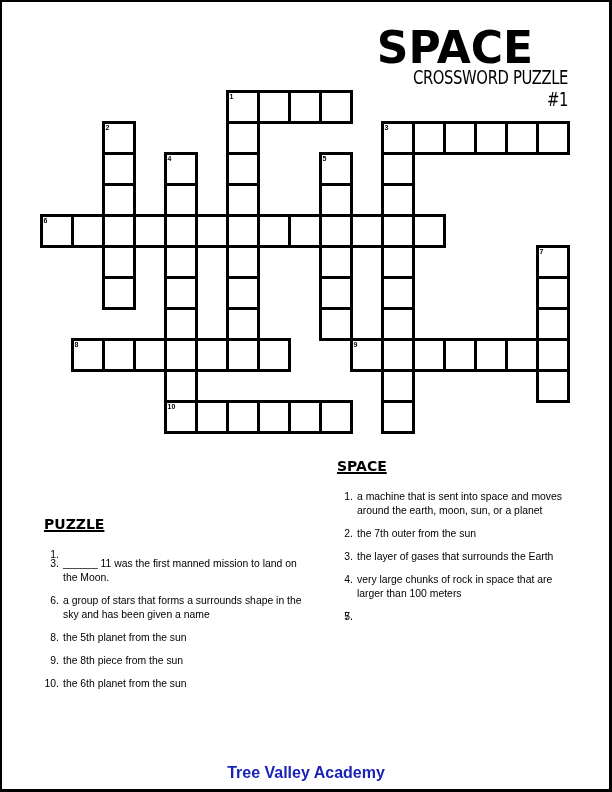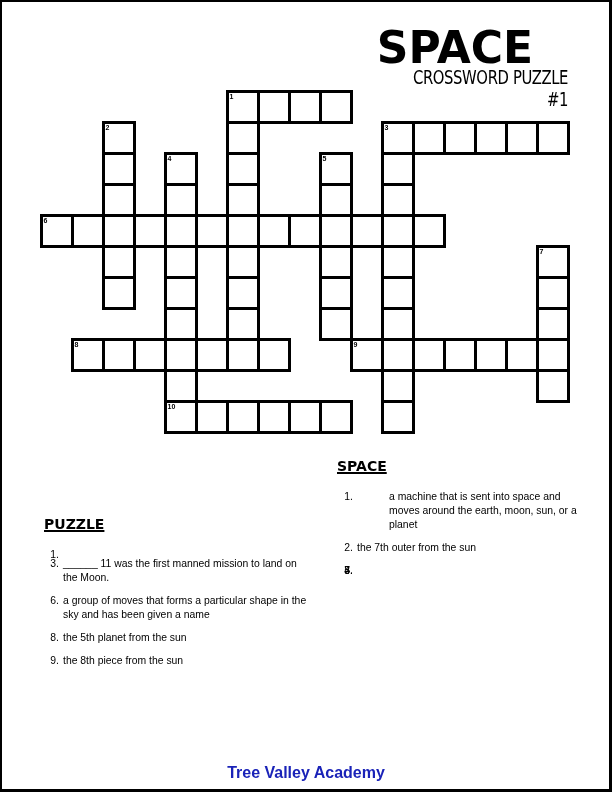--- a/index.html
+++ b/index.html
@@ -9,21 +9,21 @@
   .title { position: absolute; right: 44px; top: 30px; width: 200px; text-align: right; }
   .title-main { display: block; font-family: "DejaVu Sans", sans-serif; font-weight: bold; font-size: 44px; letter-spacing: 0px; line-height: 36px; padding-right: 26px; text-align: center; }
   .title-sub { display: block; font-family: "DejaVu Sans", sans-serif; font-size: 19px; line-height: 22px; transform: scaleX(0.78); transform-origin: right center; letter-spacing: -0.5px; }
   .grid { position: absolute; left: 0; top: 0; }
   .cell { position: absolute; width: 34px; height: 34px; border: 3px solid #000; background: #fff; cursor: text; }
   .cell .num { position: absolute; left: 1px; top: 0px; font-family: "Liberation Sans", sans-serif; font-weight: bold; font-size: 7px; line-height: 8px; }
   .heading { position: absolute; font-family: "DejaVu Sans", sans-serif; font-weight: bold; font-size: 14px; text-decoration: underline; text-decoration-thickness: 2px; }
   .clues { position: absolute; font-size: 10.4px; line-height: 14px; }
   .clue { position: relative; padding-left: 19px; margin-bottom: 9px; }
   .clue .n { position: absolute; left: 0; width: 15px; text-align: right; }
-  .clue .p2 { display: block; margin-top: 8px; margin-left: 32px; }
+  .clue .p2 { display: block; margin-top: 8px; }
   .footer { position: absolute; left: 0; width: 612px; top: 764px; text-align: center; color: #1a23b8; font-weight: bold; font-size: 16px; }
 </style>
 </head>
 <body>
 
 <div class="page"></div>
 
 <div class="title">
   <span class="title-main">SPACE</span>
   <span class="title-sub">CROSSWORD PUZZLE #1</span>
@@ -125,28 +125,29 @@
     <div class="cell" style="left: 225.5px; top: 399.5px;"></div>
     <div class="cell" style="left: 256.5px; top: 399.5px;"></div>
     <div class="cell" style="left: 287.5px; top: 399.5px;"></div>
     <div class="cell" style="left: 318.5px; top: 399.5px;"></div>
   </div>
 
 <div class="heading" style="left:44px; top:516px;">PUZZLE</div>
 <div class="clues" id="across-list" style="left:44px; top:548px; width:270px;">
   <div class="clue"><span class="n">1.</span></div>
   <div class="clue"><span class="n">3.</span><span>______ 11 was the first manned mission to land on the Moon.</span></div>
-  <div class="clue"><span class="n">6.</span><span>a group of moves that forms a particular shape in the sky and has been given a name</span></div>
+  <div class="clue"><span class="n">6.</span><span>a group of stars that forms a surrounds shape in the sky and has been given a name</span></div>
   <div class="clue"><span class="n">8.</span><span>the 5th planet from the sun</span></div>
   <div class="clue"><span class="n">9.</span><span>the 8th piece from the sun</span></div>
+  <div class="clue"><span class="n">10.</span><span>the 6th planet from the sun</span></div>
 </div>
 
 <div class="heading" style="left:337px; top:458px;">SPACE</div>
 <div class="clues" id="down-list" style="left:338px; top:482px; width:240px;">
   <div class="clue"><span class="n">1.</span><span class="p2">a machine that is sent into space and moves around the earth, moon, sun, or a planet</span></div>
   <div class="clue"><span class="n">2.</span><span>the 7th outer from the sun</span></div>
-  <div class="clue"><span class="n">3.</span></div>
-  <div class="clue"><span class="n">4.</span></div>
+  <div class="clue"><span class="n">3.</span><span>the layer of gases that surrounds the Earth</span></div>
+  <div class="clue"><span class="n">4.</span><span>very large chunks of rock in space that are larger than 100 meters</span></div>
   <div class="clue"><span class="n">5.</span></div>
   <div class="clue"><span class="n">7.</span></div>
 </div>
 
 <div class="footer" style="color: rgb(26, 35, 184);">Tree Valley Academy</div>
 
 </body></html>

